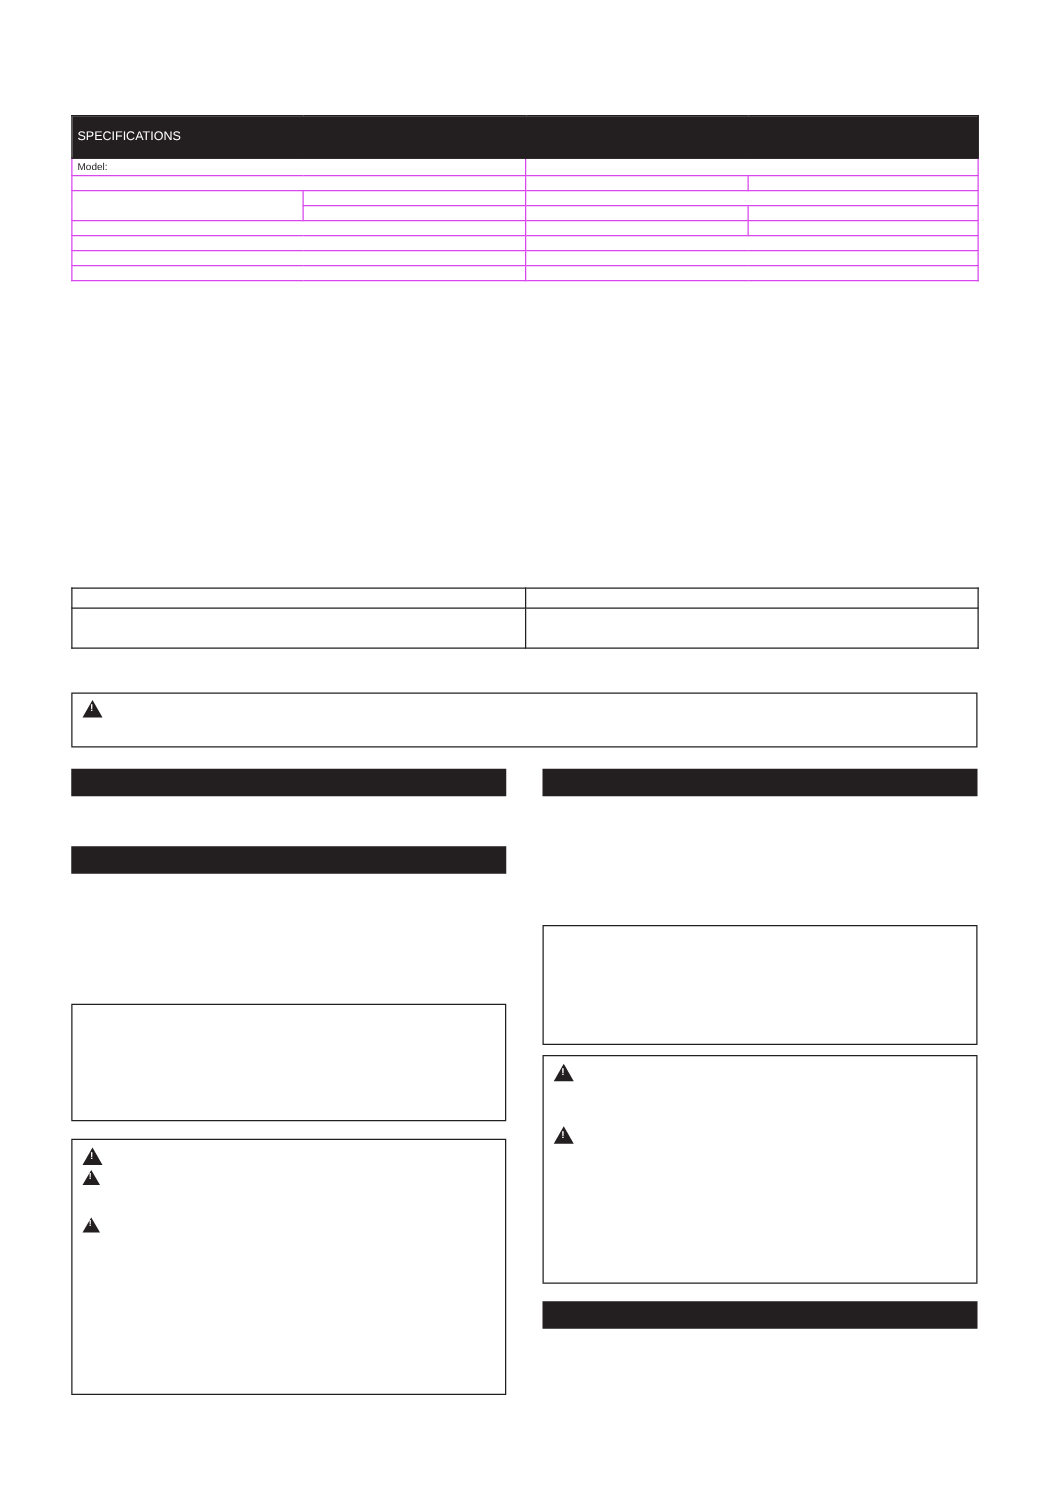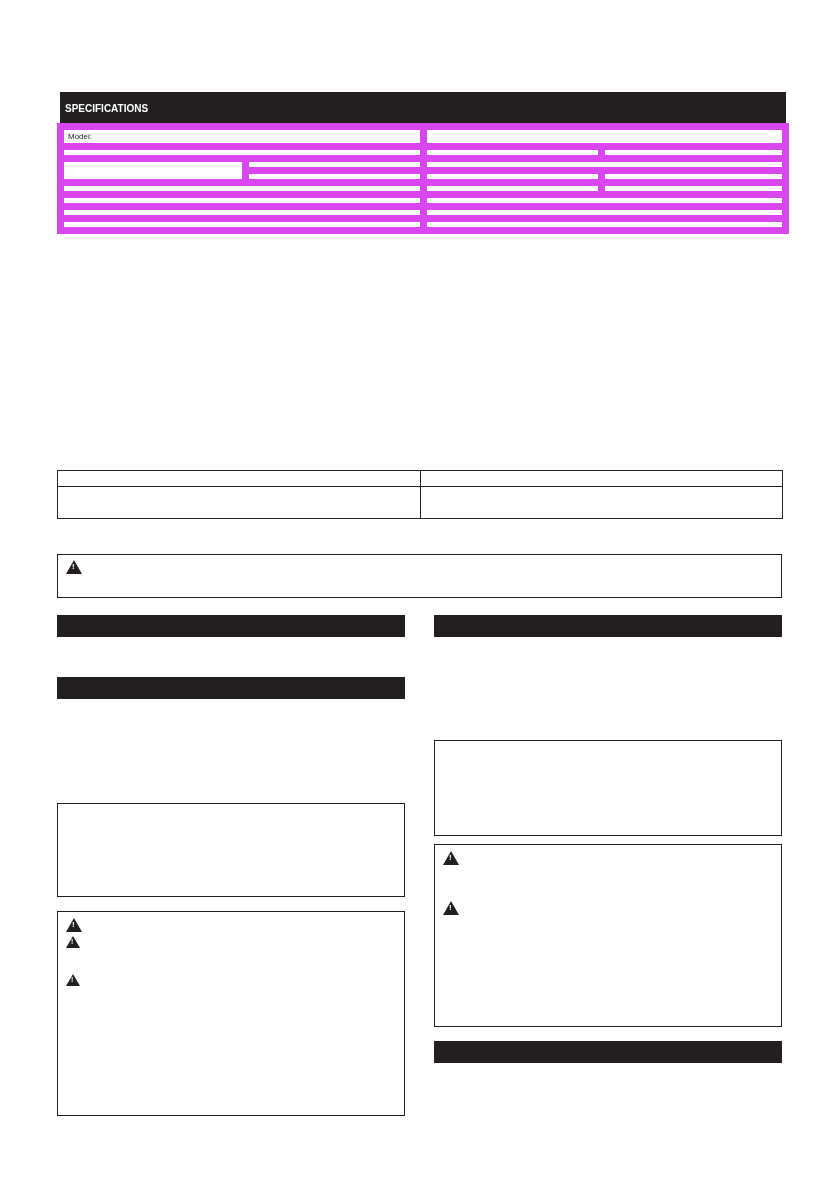--- a/index.html
+++ b/index.html
@@ -41,30 +41,30 @@
   .spec-table {
     position: absolute;
     left: 57px;
     top: 92px;
     width: 725px;
     border-collapse: collapse;
     table-layout: fixed;
     font-size: 8px;
   }
   .spec-table td {
-    border: 7px solid #d946ef;
+    border: 1px solid #d946ef;
     padding: 2px 4px;
     vertical-align: top;
     height: 12px;
     box-sizing: border-box;
   }
   .spec-table .title-row td {
     background: #231f20;
     color: #ffffff;
-    font-weight: bold;
+    font-weight: normal;
     font-size: 10px;
     height: 34px;
     vertical-align: middle;
     border: 1px solid #231f20;
   }
   .tall-cell { height: 68px; }
   .mid-cell { height: 34px; }
 
   
   .mini-table {

